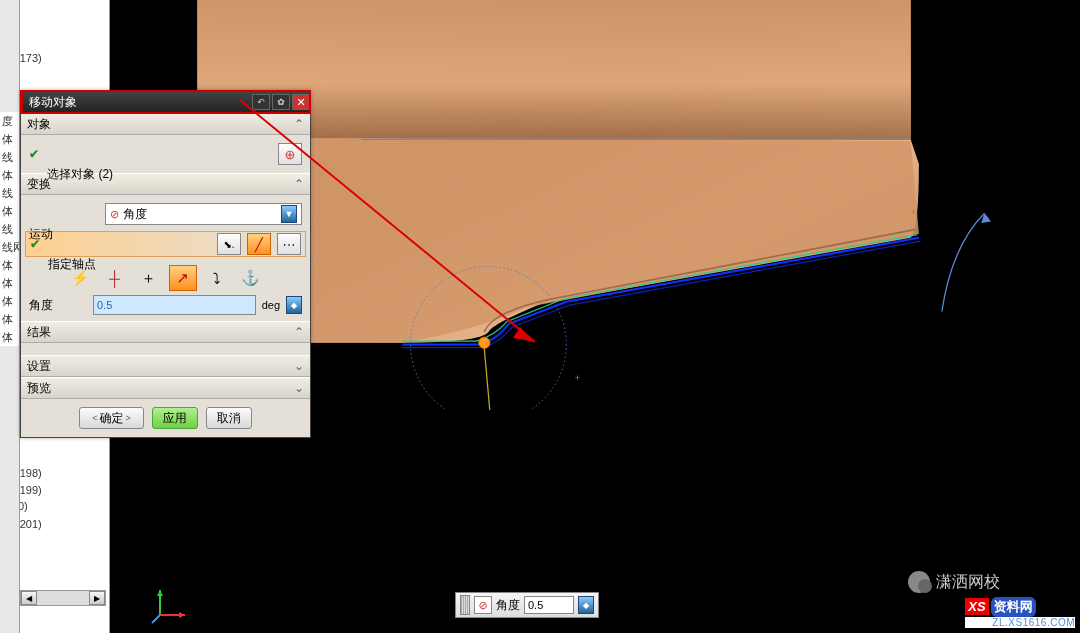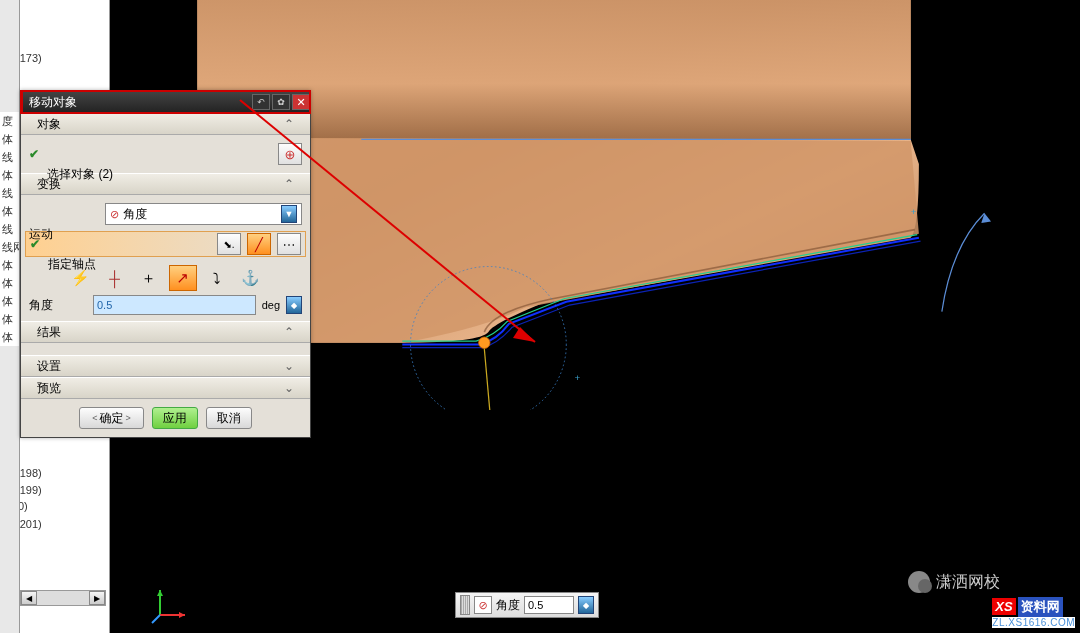--- a/index.html
+++ b/index.html
@@ -12,21 +12,21 @@
 .tree-item { height: 17px; font-size: 11px; color: #333; padding: 1px 2px; white-space: nowrap; overflow: hidden; }
 .tree-spacer { height: 50px; }
 
 .dialog { position: absolute; left: 20px; top: 90px; width: 291px; background: #e4e0d8; border: 1px solid #444; z-index: 10; box-shadow: 0 0 4px rgba(0,0,0,0.3); }
 .dialog-title { height: 22px; background: linear-gradient(to bottom, #444, #222); color: #fff; display: flex; align-items: center; padding: 0 0 0 6px; font-size: 12px; border: 2px solid #c00; border-right: none; border-top: none; border-bottom: none; }
 .dialog-title.highlight { outline: 2px solid #c00; outline-offset: -1px; }
 .dialog-title-text { flex: 1; }
 .title-btn { width: 18px; height: 16px; background: #333; border: 1px solid #666; margin-left: 2px; display: inline-flex; align-items: center; justify-content: center; color: #ccc; font-size: 9px; cursor: pointer; }
 .title-btn.close { background: #c33; color: #fff; font-size: 11px; }
 
-.section-header { height: 22px; background: linear-gradient(to bottom, #f0ede5, #d8d4c8); display: flex; align-items: center; padding: 0 16px; border-top: 1px solid #fff; border-bottom: 1px solid #aaa; font-size: 12px; }
+.section-header { height: 22px; background: linear-gradient(to bottom, #f0ede5, #d8d4c8); display: flex; align-items: center; padding: 0 6px; border-top: 1px solid #fff; border-bottom: 1px solid #aaa; font-size: 12px; }
 .section-header .chevron { margin-left: auto; color: #666; cursor: pointer; }
 
 .section-body { padding: 6px 8px; background: #e4e0d8; }
 .row { display: flex; align-items: center; height: 26px; gap: 6px; }
 .row .label { flex: 0 0 auto; font-size: 12px; margin-top: 40px; }
 .row .check { color: #2a8a2a; font-weight: bold; margin-right: 2px; }
 .row .spacer { flex: 1; }
 
 .icon-btn { width: 24px; height: 22px; background: linear-gradient(to bottom, #fdfdfd, #e0e0e0); border: 1px solid #888; display: inline-flex; align-items: center; justify-content: center; cursor: pointer; font-size: 13px; }
 .icon-btn.active { background: linear-gradient(to bottom, #ffd080, #ff9020); border-color: #c60; }
@@ -69,22 +69,22 @@
 .mini-angle .mi { width: 18px; height: 18px; border:1px solid #888; display:inline-flex; align-items:center; justify-content:center; font-size:11px; color:#c33; background:#fff; }
 .mini-angle .mt { font-size: 12px; }
 .mini-angle .mv { width: 50px; height: 18px; border:1px solid #888; background:#fff; padding:0 3px; font-size:11px; }
 
 .wechat { position: absolute; right: 80px; bottom: 40px; color: #ccc; font-size: 16px; display: flex; align-items: center; gap: 6px; z-index: 7; }
 .wechat .wx-icon { width: 22px; height: 22px; background: #888; border-radius: 50%; position: relative; }
 .wechat .wx-icon::before { content:""; position:absolute; width:14px; height:14px; background:#666; border-radius:50%; left:10px; top:8px; }
 
 .watermark { position: absolute; right: 5px; bottom: 5px; z-index: 7; }
 .watermark .wm1 { background:#e00; color:#fff; font-weight:bold; font-style:italic; padding:1px 3px; font-size:13px; display:inline-block; }
-.watermark .wm2 { background:#2a52be; color:#fff; font-weight:bold; padding:1px 3px; font-size:13px; margin-left:2px; display:inline-block; }
-.watermark .wm3 { display:block; font-size:10px; color:#4a90d9; background:#fff; text-align:center; letter-spacing:0.5px; }
+.watermark .wm2 { background:#2a52be; color:#fff; font-weight:bold; padding:1px 3px; font-size:13px; margin-left:2px; display:inline-block;border-radius:6px; }
+.watermark .wm3 { display:block; font-size:10px; color:#4a90d9; background:#fff; text-align:center; letter-spacing:0.5px;padding-left:27px; }
 
 .scrollbar-stub { position:absolute; left:20px; top:590px; width:86px; height:16px; background:#e4e0d8; border:1px solid #999; z-index:6; display:flex; }
 .scrollbar-stub .sb-btn { width:16px; background:linear-gradient(to bottom,#f5f5f5,#ccc); border:1px solid #888; display:flex; align-items:center; justify-content:center; font-size:8px; }
 .scrollbar-stub .sb-track { flex:1; background:#ddd; }
 </style>
 </head>
 <body>
 
 <div class="viewport"></div>
 <div class="surface">

